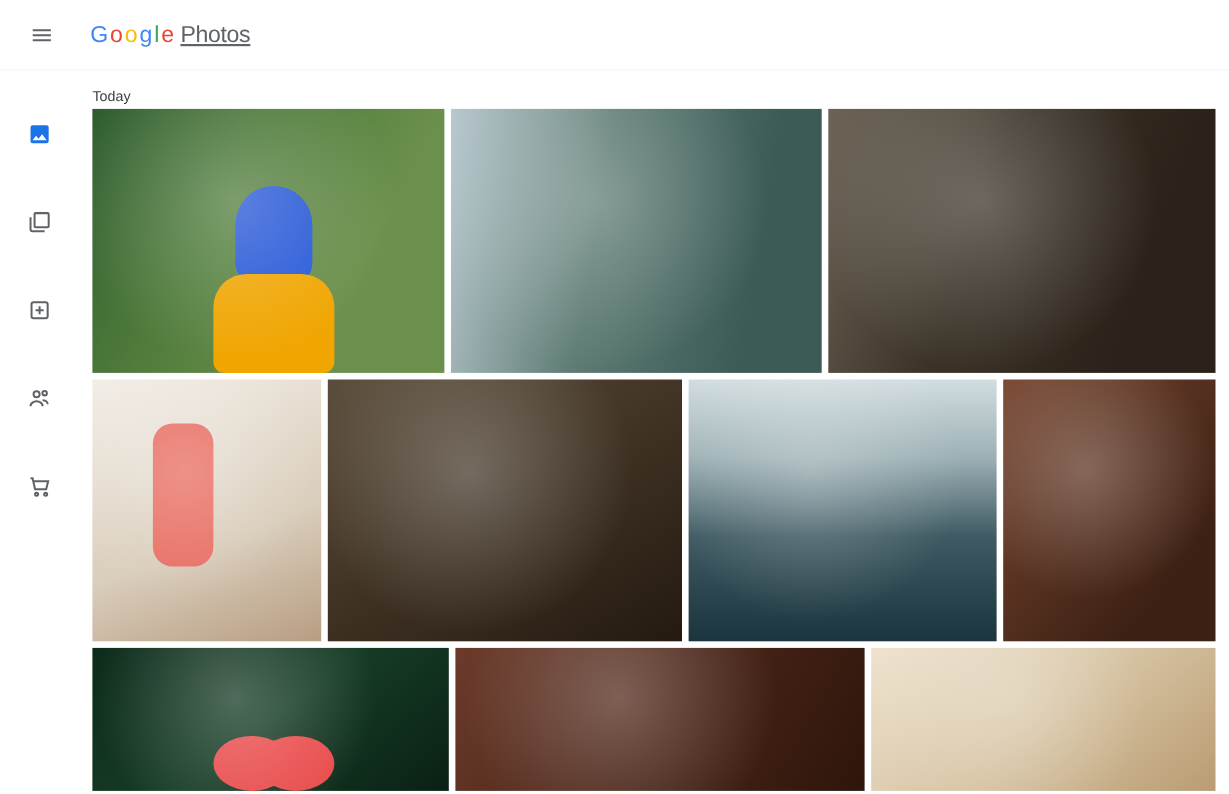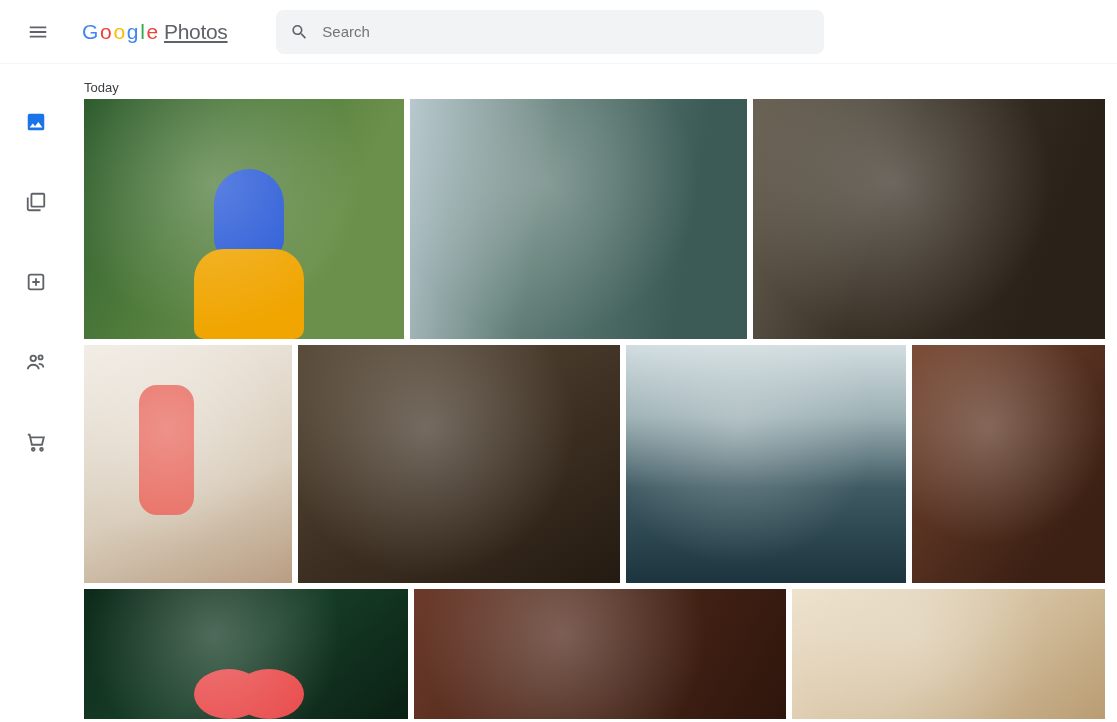--- a/index.html
+++ b/index.html
@@ -153,26 +153,20 @@
         </svg>
     </div>
     <div class="logo">
       <span class="g1">G</span>
         <span class="g2">o</span>
         <span class="g3">o</span>
         <span class="g4">g</span>
         <span class="g5">l</span>
         <span class="g6">e</span>
       <span class="product">Photos</span>
-    </div>
-    <div class="searchbar">
-      <svg width="20" height="20" viewBox="0 0 24 24" fill="currentColor">
-          <path d="M15.5 14h-.79l-.28-.27A6.471 6.471 0 0 0 16 9.5 6.5 6.5 0 1 0 9.5 16c1.61 0 3.09-.59 4.23-1.57l.27.28v.79L19 20.49 20.49 19 15.5 14zm-6 0C7.01 14 5 11.99 5 9.5S7.01 5 9.5 5 14 7.01 14 9.5 11.99 14 9.5 14z"></path>
-        </svg>
-      <input type="text" placeholder="Search" style="">
     </div>
   </div>
 
   <div class="body">
     <div class="sidebar">
       <div class="nav-item active">
         <svg width="22" height="22" viewBox="0 0 24 24" fill="currentColor">
             <path d="M21 19V5a2 2 0 0 0-2-2H5a2 2 0 0 0-2 2v14a2 2 0 0 0 2 2h14a2 2 0 0 0 2-2zM8.5 13.5l2.5 3.01L14.5 12l4.5 6H5l3.5-4.5z"></path>
           </svg>
       </div>

